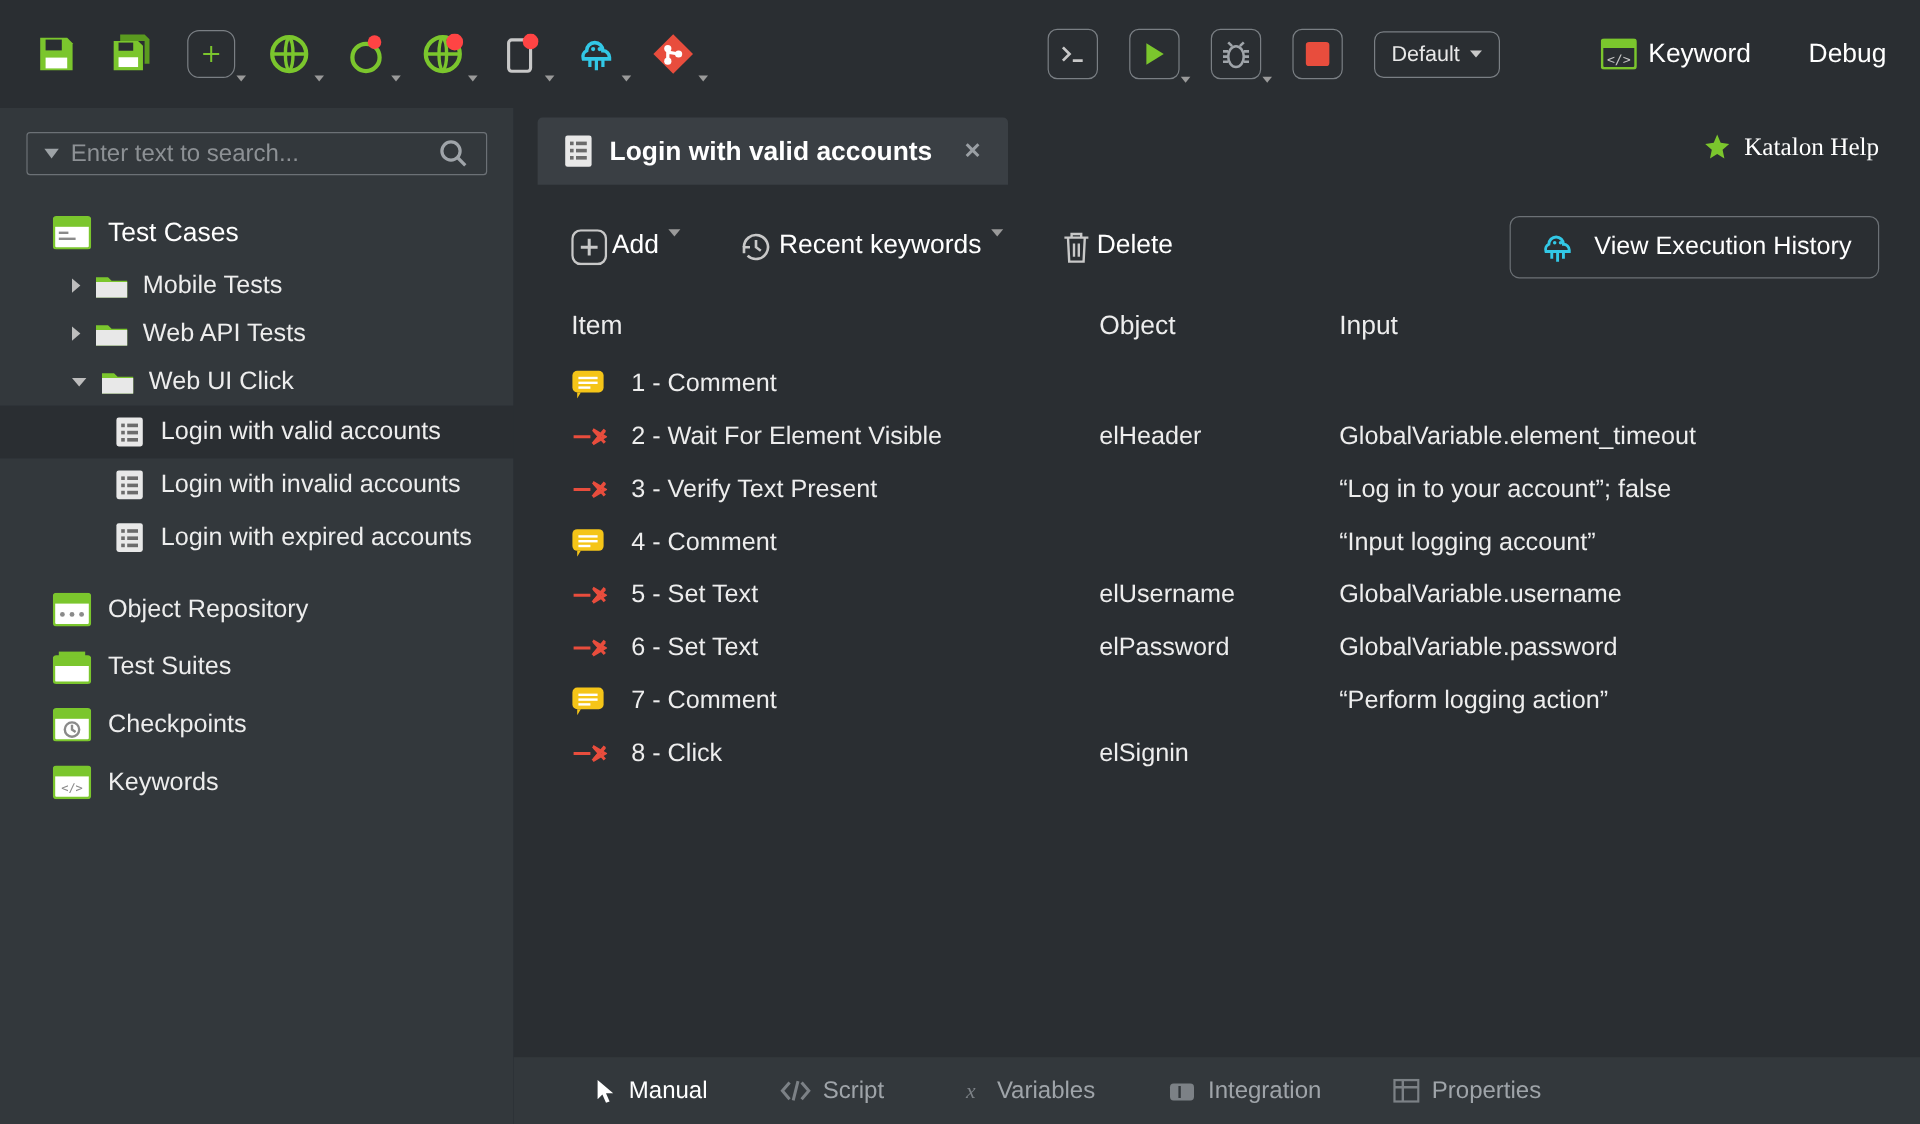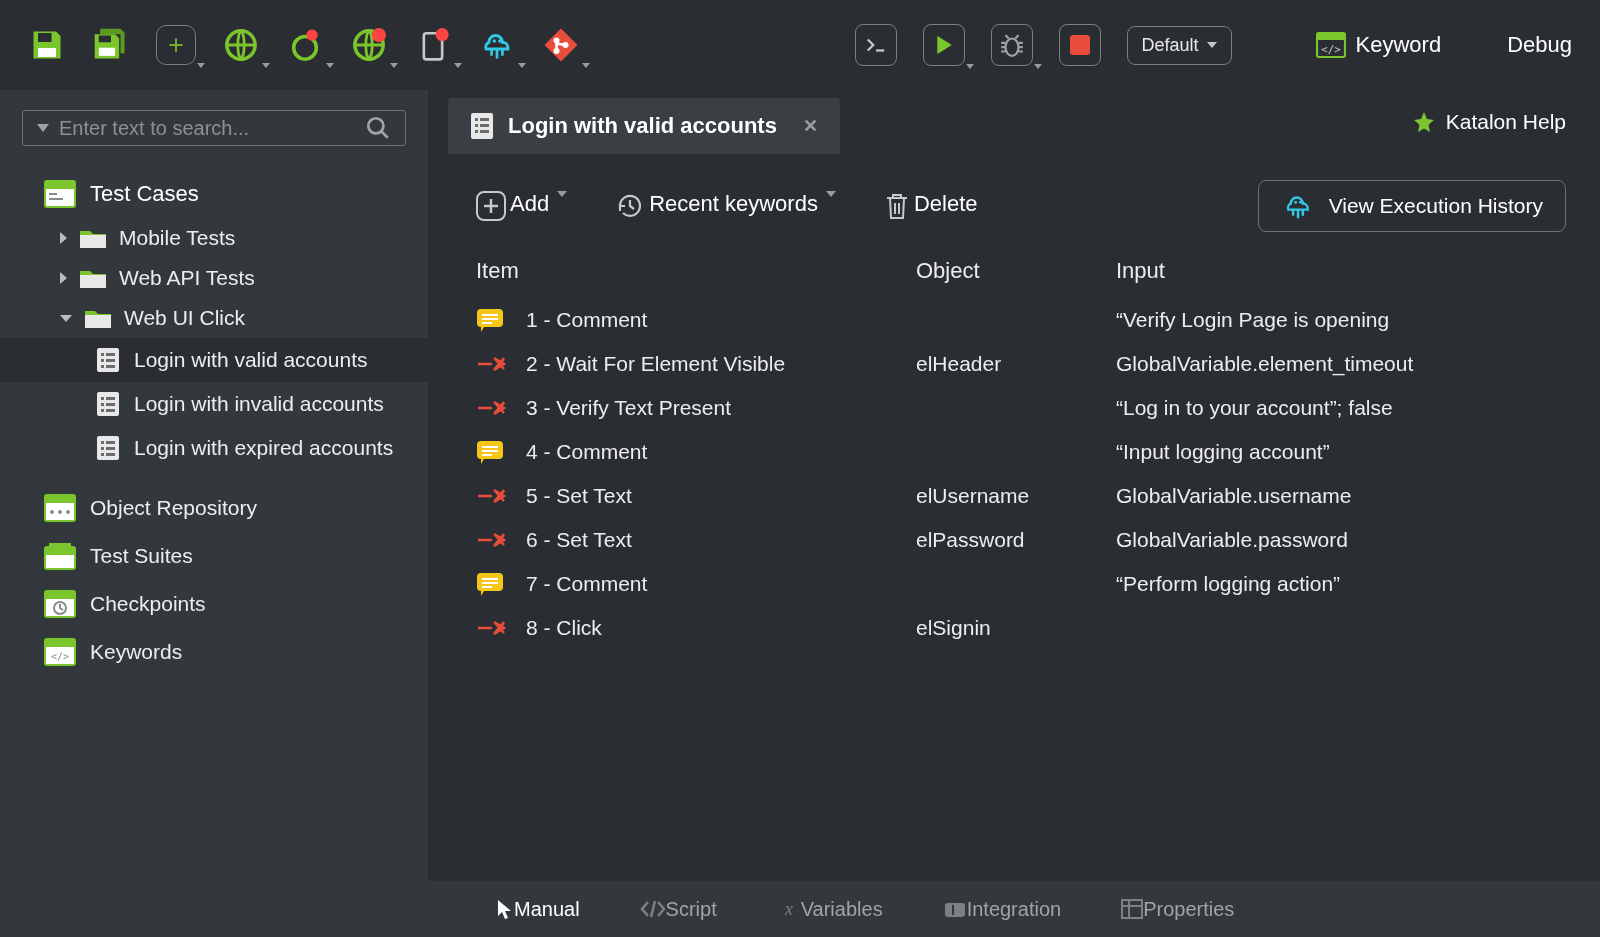--- a/index.html
+++ b/index.html
@@ -34,21 +34,21 @@
   .toolbar .tb-group { display:flex; align-items:center; gap: 26px; }
   .toolbar .spacer { flex: 1; }
   .tb-boxed {
     border:1.5px solid #7a7f84; border-radius:8px; width:42px;height:42px;display:flex;align-items:center;justify-content:center;position:relative;
   }
   .tb-default {
     border:1.5px solid #7a7f84; border-radius:8px; padding:8px 14px; display:flex;align-items:center;gap:8px;color:#e8e8e8;font-size:18px;
   }
   .tb-default .caret-down{width:0;height:0;border-left:5px solid transparent;border-right:5px solid transparent;border-top:6px solid #c8c8c8;}
   .keyword-btn { display:flex;align-items:center;gap:10px;font-size:22px;color:#fff; }
-  .debug-btn { font-size:22px;color:#fff;margin-left:48px; }
+  .debug-btn { font-size:22px;color:#fff;margin-left:30px; }
 
   
   .body-row { display:flex; flex:1; min-height:0; }
 
   
   .sidebar {
     width: 428px;
     background:#33383c;
     display:flex;flex-direction:column;
     padding-top: 20px;
@@ -91,21 +91,21 @@
   .tab {
     display:flex;align-items:center;gap:14px;
     background:#3a3f44;
     padding:14px 22px;
     border-radius:4px 4px 0 0;
     font-size:22px;color:#fff;font-weight:600;
     margin-top:8px;
   }
   .tab .close-x { color:#9a9fa4; font-size:18px; margin-left:12px; }
   .topline-spacer{flex:1;}
-  .help { display:flex;align-items:center;gap:10px;font-size:21px;color:#fff;padding-right:34px; }
+  .help { display:flex;align-items:center;gap:10px;font-size:21px;color:#fff;padding-right:34px;font-family:Liberation Serif, serif; }
 
   .action-row {
     display:flex;align-items:center;gap:48px;
     padding:26px 34px 20px 48px;
     font-size:22px;color:#fff;
   }
   .action-btn { display:flex;align-items:flex-start;gap:4px; }
   .action-caret{width:0;height:0;border-left:5px solid transparent;border-right:5px solid transparent;border-top:6px solid #9a9a9a;margin-left:4px;}
   .action-row .spacer{flex:1;}
   .exec-btn{
@@ -125,21 +125,21 @@
   .tbl-row .ic{display:flex;align-items:center;}
 
   
   .bottom-tabs {
     display:flex;align-items:center;gap:60px;
     background:#33383c;
     height:56px;
     padding-left:68px;
     font-size:20px;color:#9fa4a9;
   }
-  .bottom-tabs .btab{display:flex;align-items:center;}
+  .bottom-tabs .btab{display:flex;align-items:center;gap:10px;}
   .bottom-tabs .btab.active{color:#fff;}
 
   svg { display:block; }
 </style>
 </head>
 <body>
 
 <div class="app">
 
   <div class="toolbar">
@@ -466,21 +466,20 @@
                 <svg width="28" height="24" viewBox="0 0 28 24">
                   <rect x="1" y="1" width="26" height="18" rx="4" fill="#f5c518"></rect>
                   <path d="M8 19l-3 5v-5" fill="#f5c518"></path>
                   <rect x="6" y="6" width="16" height="2" fill="#fff"></rect>
                   <rect x="6" y="10" width="16" height="2" fill="#fff"></rect>
                   <rect x="6" y="14" width="10" height="2" fill="#fff"></rect>
                 </svg>
               </div>
               <div>1 - Comment</div>
               <div></div>
-              <div>“Verify Login Page is opening</div>
             </div>
             <div class="tbl-row">
               <div class="ic">
                 <svg width="30" height="18" viewBox="0 0 30 18">
                   <path d="M2 9h14" stroke="#e84d3d" stroke-width="2.5"></path>
                   <path d="M18 3l10 6-10 6M28 3L18 15" stroke="#e84d3d" stroke-width="2.5" fill="none"></path>
                   <path d="M19 4l9 10M28 4l-9 10" stroke="#e84d3d" stroke-width="2.5"></path>
                 </svg>
               </div>
               <div>2 - Wait For Element Visible</div>

